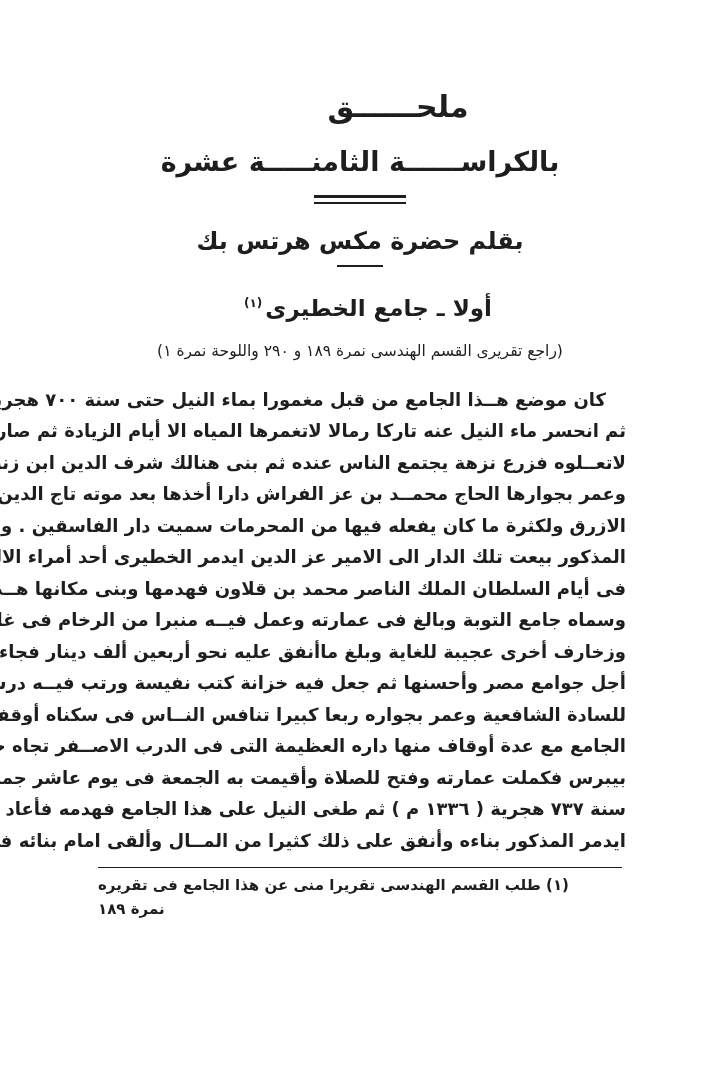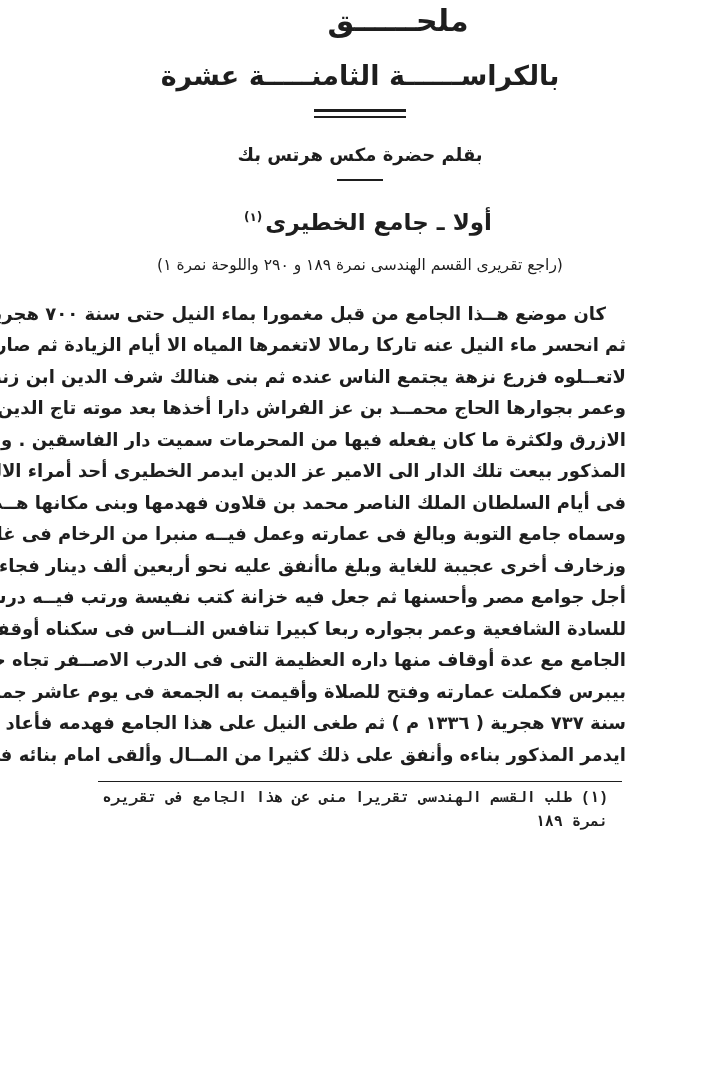--- a/index.html
+++ b/index.html
@@ -12,20 +12,21 @@
     background:var(--paper);
     font-family:"DejaVu Sans", sans-serif;
     color:var(--ink);
     overflow:hidden;
   }
   .page{
     width:720px;height:1082px;
     direction:rtl;
     position:relative;
     box-sizing:border-box;
+    padding-top:86px;
   }
   
   .title1{
     font-size:30px;font-weight:bold;
     text-align:center;
     line-height:42px;
     transform:translateX(38px);
     margin:0;
   }
   .title2{
@@ -34,21 +35,21 @@
     line-height:40px;
     margin:14px 0 0 0;
   }
   .divider-double{
     width:92px;height:4px;
     margin:13px auto 0 auto;
     border-top:3px solid var(--ink);
     border-bottom:2px solid var(--ink);
   }
   .byline{
-    font-size:18px;font-weight:bold;
+    font-size:24px;font-weight:bold;
     text-align:center;
     line-height:34px;
     margin:20px 0 0 0;
   }
   .divider-short{
     width:46px;height:0;
     margin:7px auto 0 auto;
     border-top:2px solid var(--ink);
   }
   .heading{
@@ -87,25 +88,24 @@
   
   .footnote-rule{
     width:524px;height:0;
     margin:11px auto 0 auto;
     border-top:1.5px solid var(--ink);
   }
   .footnote{
     width:524px;
     margin:5px auto 0 auto;
     font-size:15px;font-weight:bold;
-    text-align:right;
+    text-align:left;
     line-height:24px;
     box-sizing:border-box;
     padding-right:14px;
-    font-family:Liberation Mono, monospace;
   }
 </style>
 </head>
 <body>
 
 <div class="page">
 
   <h1 class="title1">ملحــــــق</h1>
   <h1 class="title2">بالكراســــــة الثامنـــــة عشرة</h1>
 

